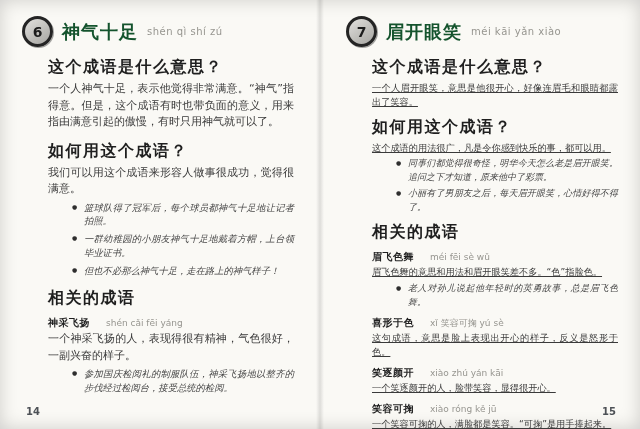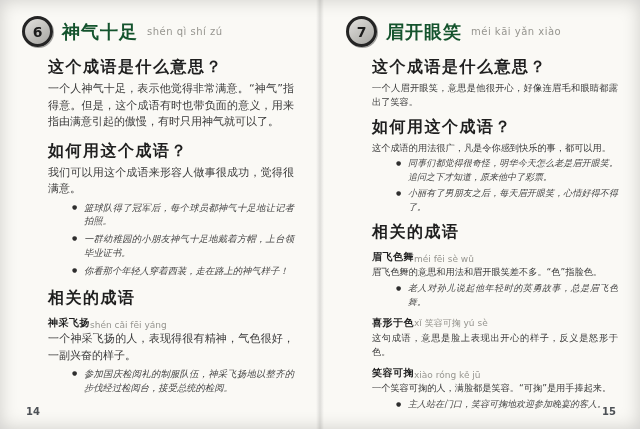--- a/index.html
+++ b/index.html
@@ -24,29 +24,29 @@
   .h{font-size:16px;font-weight:bold;color:#1f1f1f;letter-spacing:1.5px;margin:10px 0 3px 0;}
   .p{font-size:11px;color:#3a3a3a;line-height:1.5;margin:0 0 2px 0;text-align:justify;}
   ul.bullets{list-style:none;margin:3px 0 4px 0;padding:0 0 0 24px;}
   ul.bullets li{position:relative;font-size:9.3px;line-height:1.5;color:#474747;
     font-family:"DejaVu Serif","Liberation Serif",serif;font-style:italic;
     margin-bottom:4px;padding-left:12px;text-align:justify;}
   ul.bullets li::before{content:"●";position:absolute;left:0;top:1px;font-size:6px;
     color:#2e2e2e;font-style:normal;}
 
   .rel{margin-top:8px;}
-  .rel-head{display:flex;align-items:flex-end;gap:0;margin:7px 0 1px 0;}
+  .rel-head{display:flex;align-items:center;gap:16px;margin:7px 0 1px 0;}
   .rel-name{font-size:10px;font-weight:bold;color:#1f1f1f;letter-spacing:.5px;}
   .rel-py{font-size:9px;color:#96958f;}
 
   .pagenum{position:absolute;bottom:12px;font-size:10px;color:#4d5156;font-weight:bold;}
   .pagenum.pn-left{left:26px;}
   .pagenum.pn-right{right:24px;}
   .right .h{margin-top:8px;}
-  .right .p{font-size:9.2px;}
+  .right .p{font-size:9.2px;text-decoration:underline;}
   .right ul.bullets li{font-size:9px;margin-bottom:3px;}
 </style>
 </head>
 <body>
 
 <div class="book">
   <div class="spine"></div>
 
   <div class="page left">
     <div class="titlerow">
@@ -57,21 +57,21 @@
 
     <div class="indent">
       <div class="h">这个成语是什么意思？</div>
       <p class="p">一个人神气十足，表示他觉得非常满意。“神气”指得意。但是，这个成语有时也带负面的意义，用来指由满意引起的傲慢，有时只用神气就可以了。</p>
 
       <div class="h">如何用这个成语？</div>
       <p class="p">我们可以用这个成语来形容人做事很成功，觉得很满意。</p>
       <ul class="bullets">
         <li>篮球队得了冠军后，每个球员都神气十足地让记者拍照。</li>
         <li>一群幼稚园的小朋友神气十足地戴着方帽，上台领毕业证书。</li>
-        <li>你看那个年轻人穿着西装，走在路上的神气样子！</li>
+        <li>但也不必那么神气十足，走在路上的神气样子！</li>
       </ul>
 
       <div class="rel">
         <div class="h">相关的成语</div>
         <div>
           <div class="rel-head">
             <span class="rel-name">神采飞扬</span>
             <span class="rel-py">shén cǎi fēi yáng</span>
           </div>
           <p class="p">一个神采飞扬的人，表现得很有精神，气色很好，一副兴奋的样子。</p>
@@ -118,20 +118,27 @@
         </div>
 
         <div>
           <div class="rel-head">
             <span class="rel-name">喜形于色</span>
             <span class="rel-py">xǐ 笑容可掬 yú sè</span>
           </div>
           <p class="p">这句成语，意思是脸上表现出开心的样子，反义是怒形于色。</p>
         </div>
 
+        <div>
+          <div class="rel-head">
+            <span class="rel-name">笑逐颜开</span>
+            <span class="rel-py">xiào zhú yán kāi</span>
+          </div>
+          <p class="p">一个笑逐颜开的人，脸带笑容，显得很开心。</p>
+        </div>
 
         <div>
           <div class="rel-head">
             <span class="rel-name">笑容可掬</span>
             <span class="rel-py">xiào róng kě jū</span>
           </div>
           <p class="p">一个笑容可掬的人，满脸都是笑容。“可掬”是用手捧起来。</p>
           <ul class="bullets">
             <li>主人站在门口，笑容可掬地欢迎参加晚宴的客人。</li>
           </ul>

